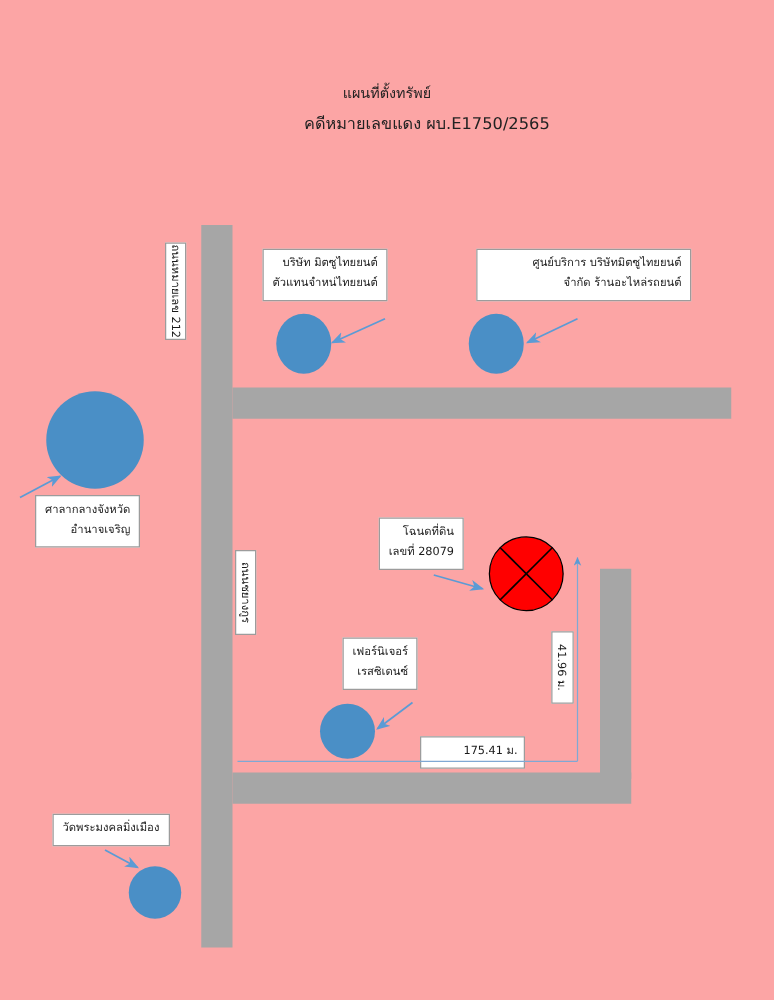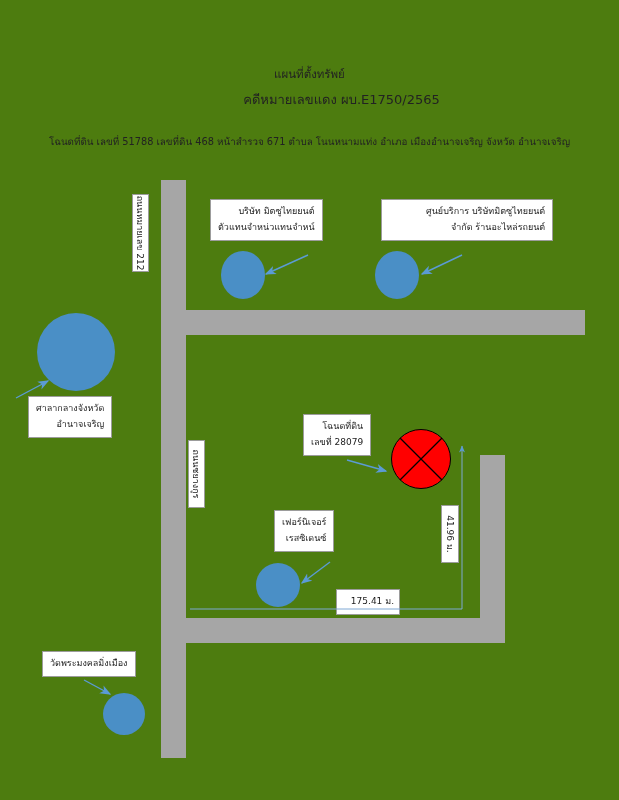--- a/index.html
+++ b/index.html
@@ -10,21 +10,21 @@
   }
   body {
     font-family: "DejaVu Sans", "Liberation Sans", sans-serif;
     color: #1a1a1a;
   }
   #page {
     position: relative;
     width: 619px;
     height: 800px;
     overflow: hidden;
-    background: #4d7c0f;
+    background: #fca5a5;
   }
 
   
   .hdr {
     position: absolute;
     left: 0;
     width: 619px;
     text-align: center;
     line-height: 1.25;
     color: #222;
@@ -100,41 +100,40 @@
 </style>
 </head>
 <body>
 
 <div id="page">
 
   <div class="hdr" id="hdr-title">แผนที่ตั้งทรัพย์</div>
 
   <div class="hdr" id="hdr-case">คดีหมายเลขแดง ผบ.E1750/2565</div>
 
-  <div class="hdr" id="hdr-deed">โฉนดที่ดิน เลขที่ 51788 เลขที่ดิน 468 หน้าสำรวจ 671 ตำบล โนนหนามแท่ง อำเภอ เมืองอำนาจเจริญ จังหวัด อำนาจเจริญ</div>
 
   <div class="road" style="left:161px; top:180px; width:25px; height:578px;"></div>
 
   <div class="road" style="left:186px; top:310px; width:399px; height:25px;"></div>
 
   <div class="road" style="left:480px; top:455px; width:25px; height:168px;"></div>
 
   <div class="road" style="left:186px; top:618px; width:319px; height:25px;"></div>
 
   <div class="vbox" style="left:132px; top:194px; width:17px; height:78px;">
     <span>ถนนหมายเลข 212</span>
   </div>
 
   <div class="vbox" style="left:188px; top:440px; width:17px; height:68px;">
     <span>ถนนชยางกูร</span>
   </div>
 
   <div class="box" style="left:210px; top:199px;">
     <span class="ln">บริษัท มิตซูไทยยนต์</span>
-    <span class="ln">ตัวแทนจำหน่วแทนจำหน์</span>
+    <span class="ln">ตัวแทนจำหน่ไทยยนต์</span>
   </div>
 
   <div class="box" style="left:381px; top:199px;padding-left:44px;">
     <span class="ln">ศูนย์บริการ บริษัทมิตซูไทยยนต์</span>
     <span class="ln">จำกัด ร้านอะไหล่รถยนต์</span>
   </div>
 
   <div class="box" style="left:28px; top:396px;">
     <span class="ln">ศาลากลางจังหวัด</span>
     <span class="ln">อำนาจเจริญ</span>
@@ -147,21 +146,21 @@
 
   <div class="box" style="left:42px; top:651px;">
     <span class="ln">วัดพระมงคลมิ่งเมือง</span>
   </div>
 
   <div class="box" style="left:274px; top:510px;">
     <span class="ln">เฟอร์นิเจอร์</span>
     <span class="ln">เรสซิเดนซ์</span>
   </div>
 
-  <div class="box ctr" style="left:336px; top:589px; width:64px; padding:4px 5px;">
+  <div class="box ctr" style="left:336px; top:589px; width:84px; padding:4px 5px;">
     <span class="ln">175.41 ม.</span>
   </div>
 
   <div class="vbox" style="left:441px; top:505px; width:18px; height:58px;">
     <span>41.96 ม.</span>
   </div>
 
   <div class="circle" style="left:221px; top:251px; width:44px; height:48px;"></div>
 
   <div class="circle" style="left:375px; top:251px; width:44px; height:48px;"></div>

